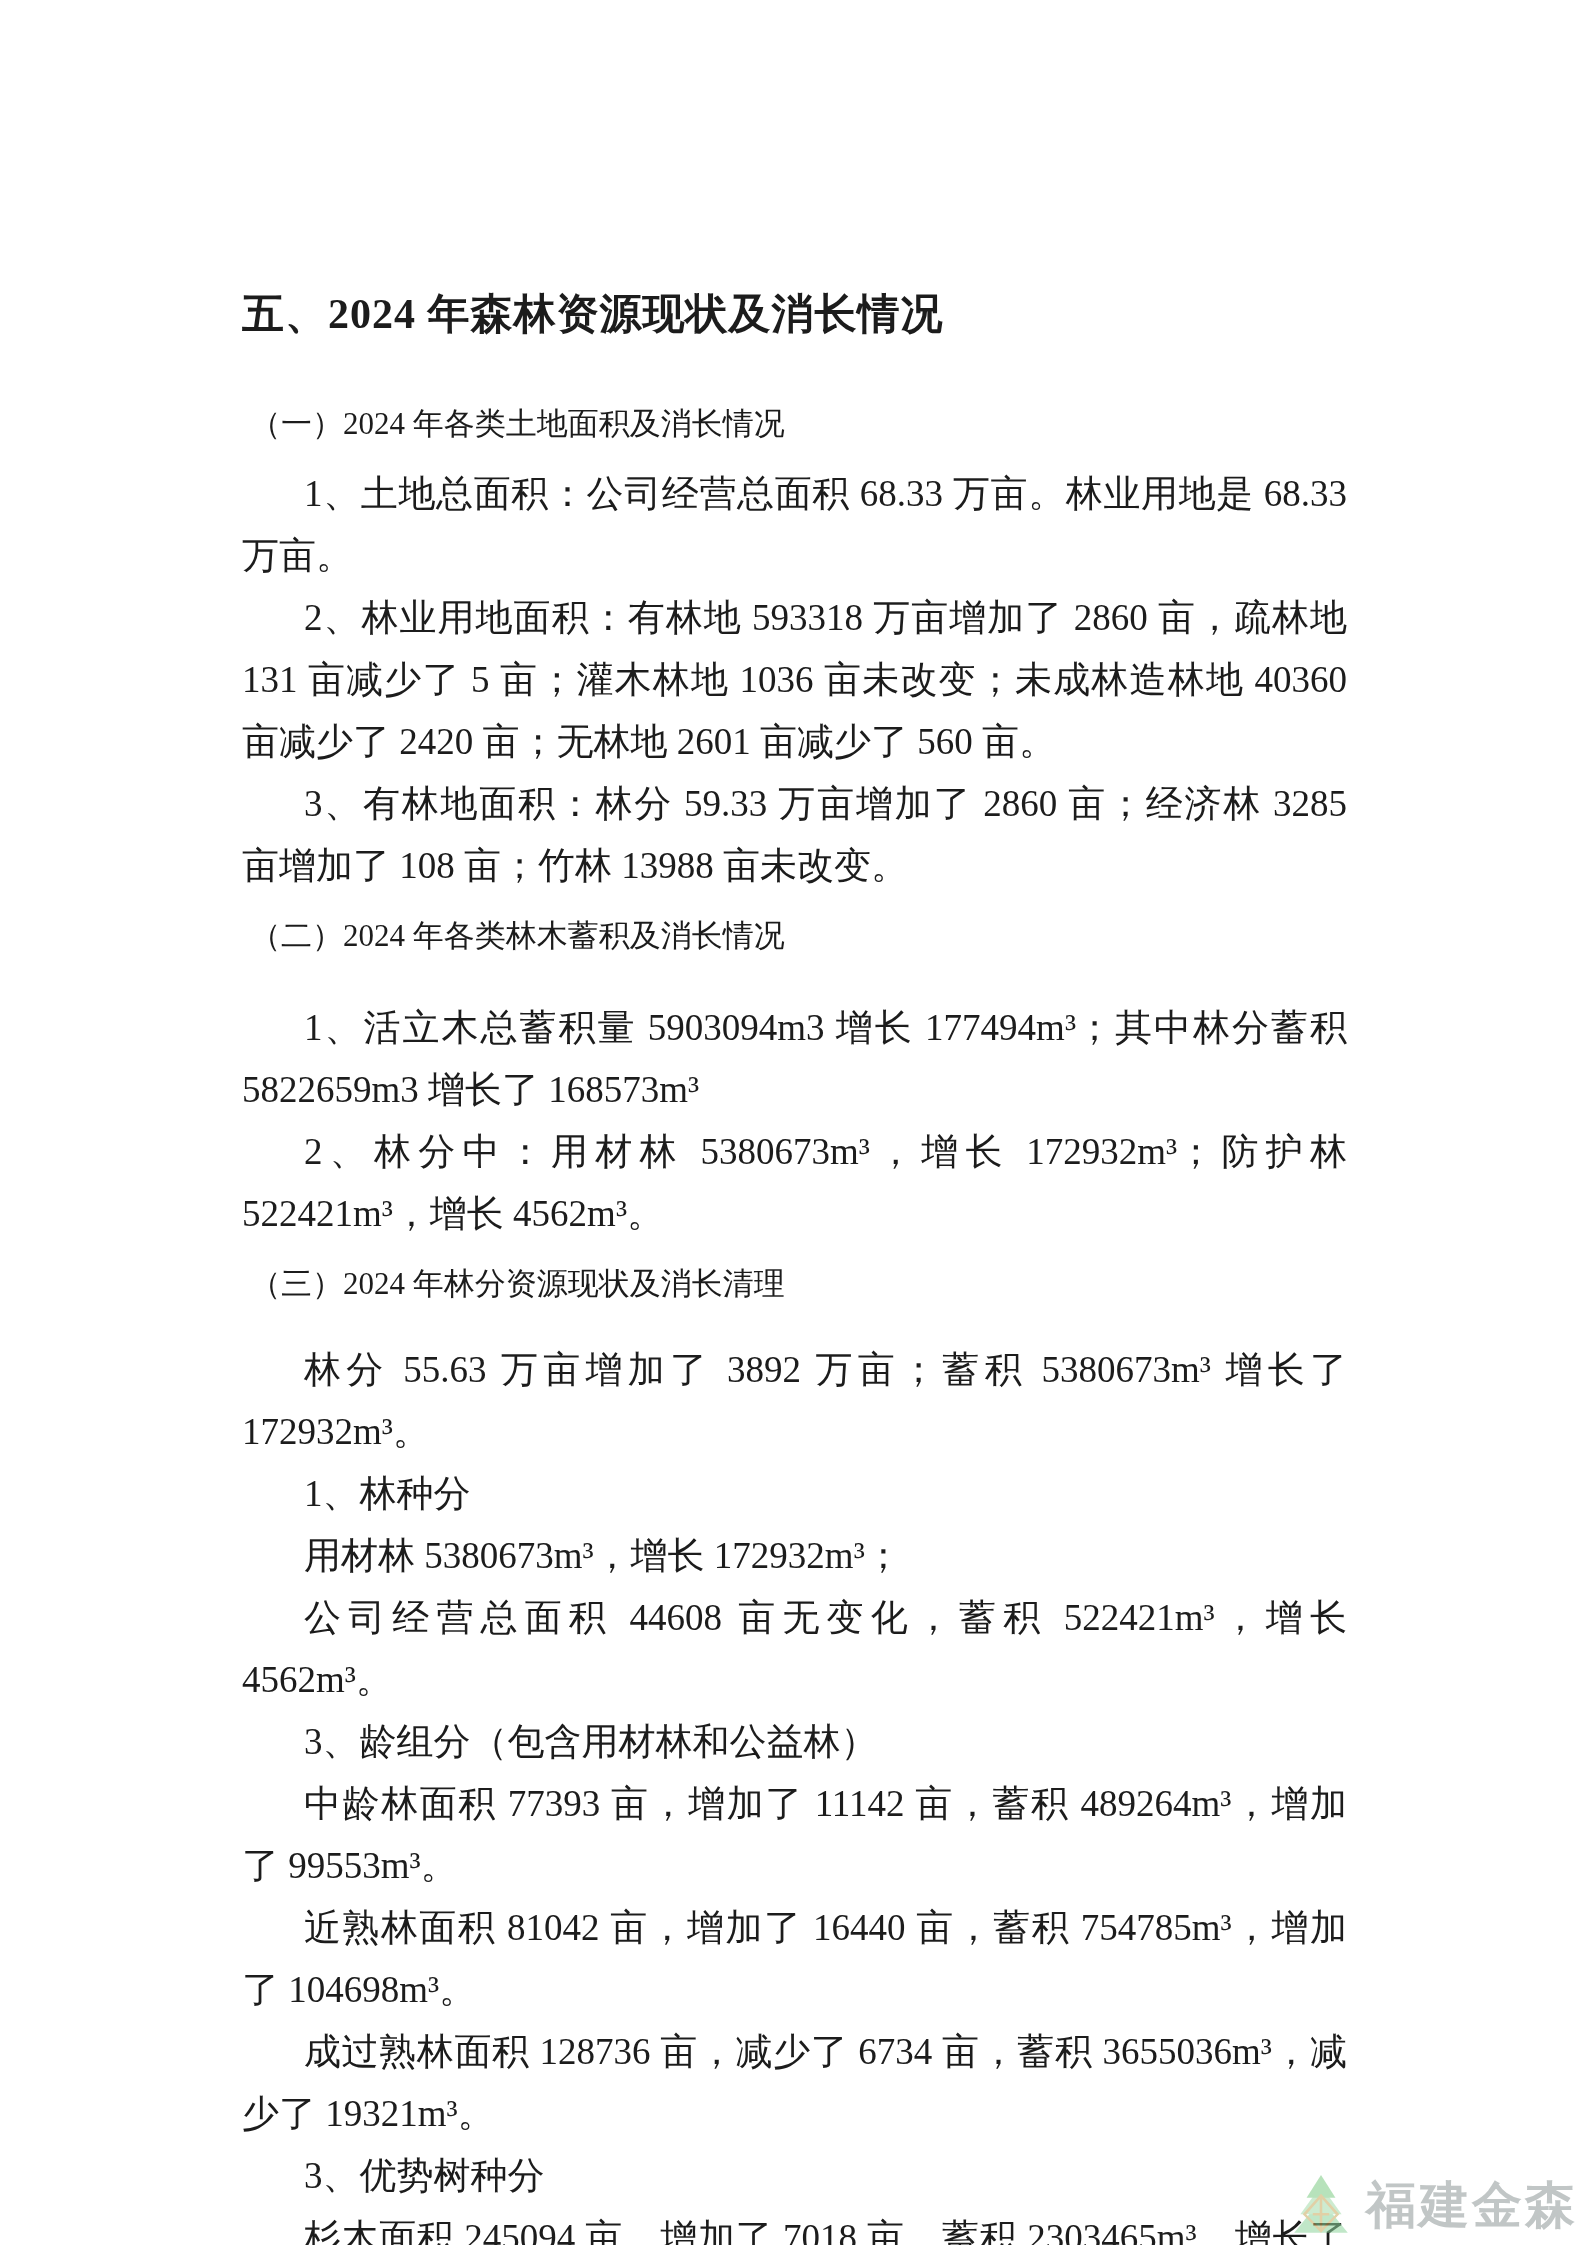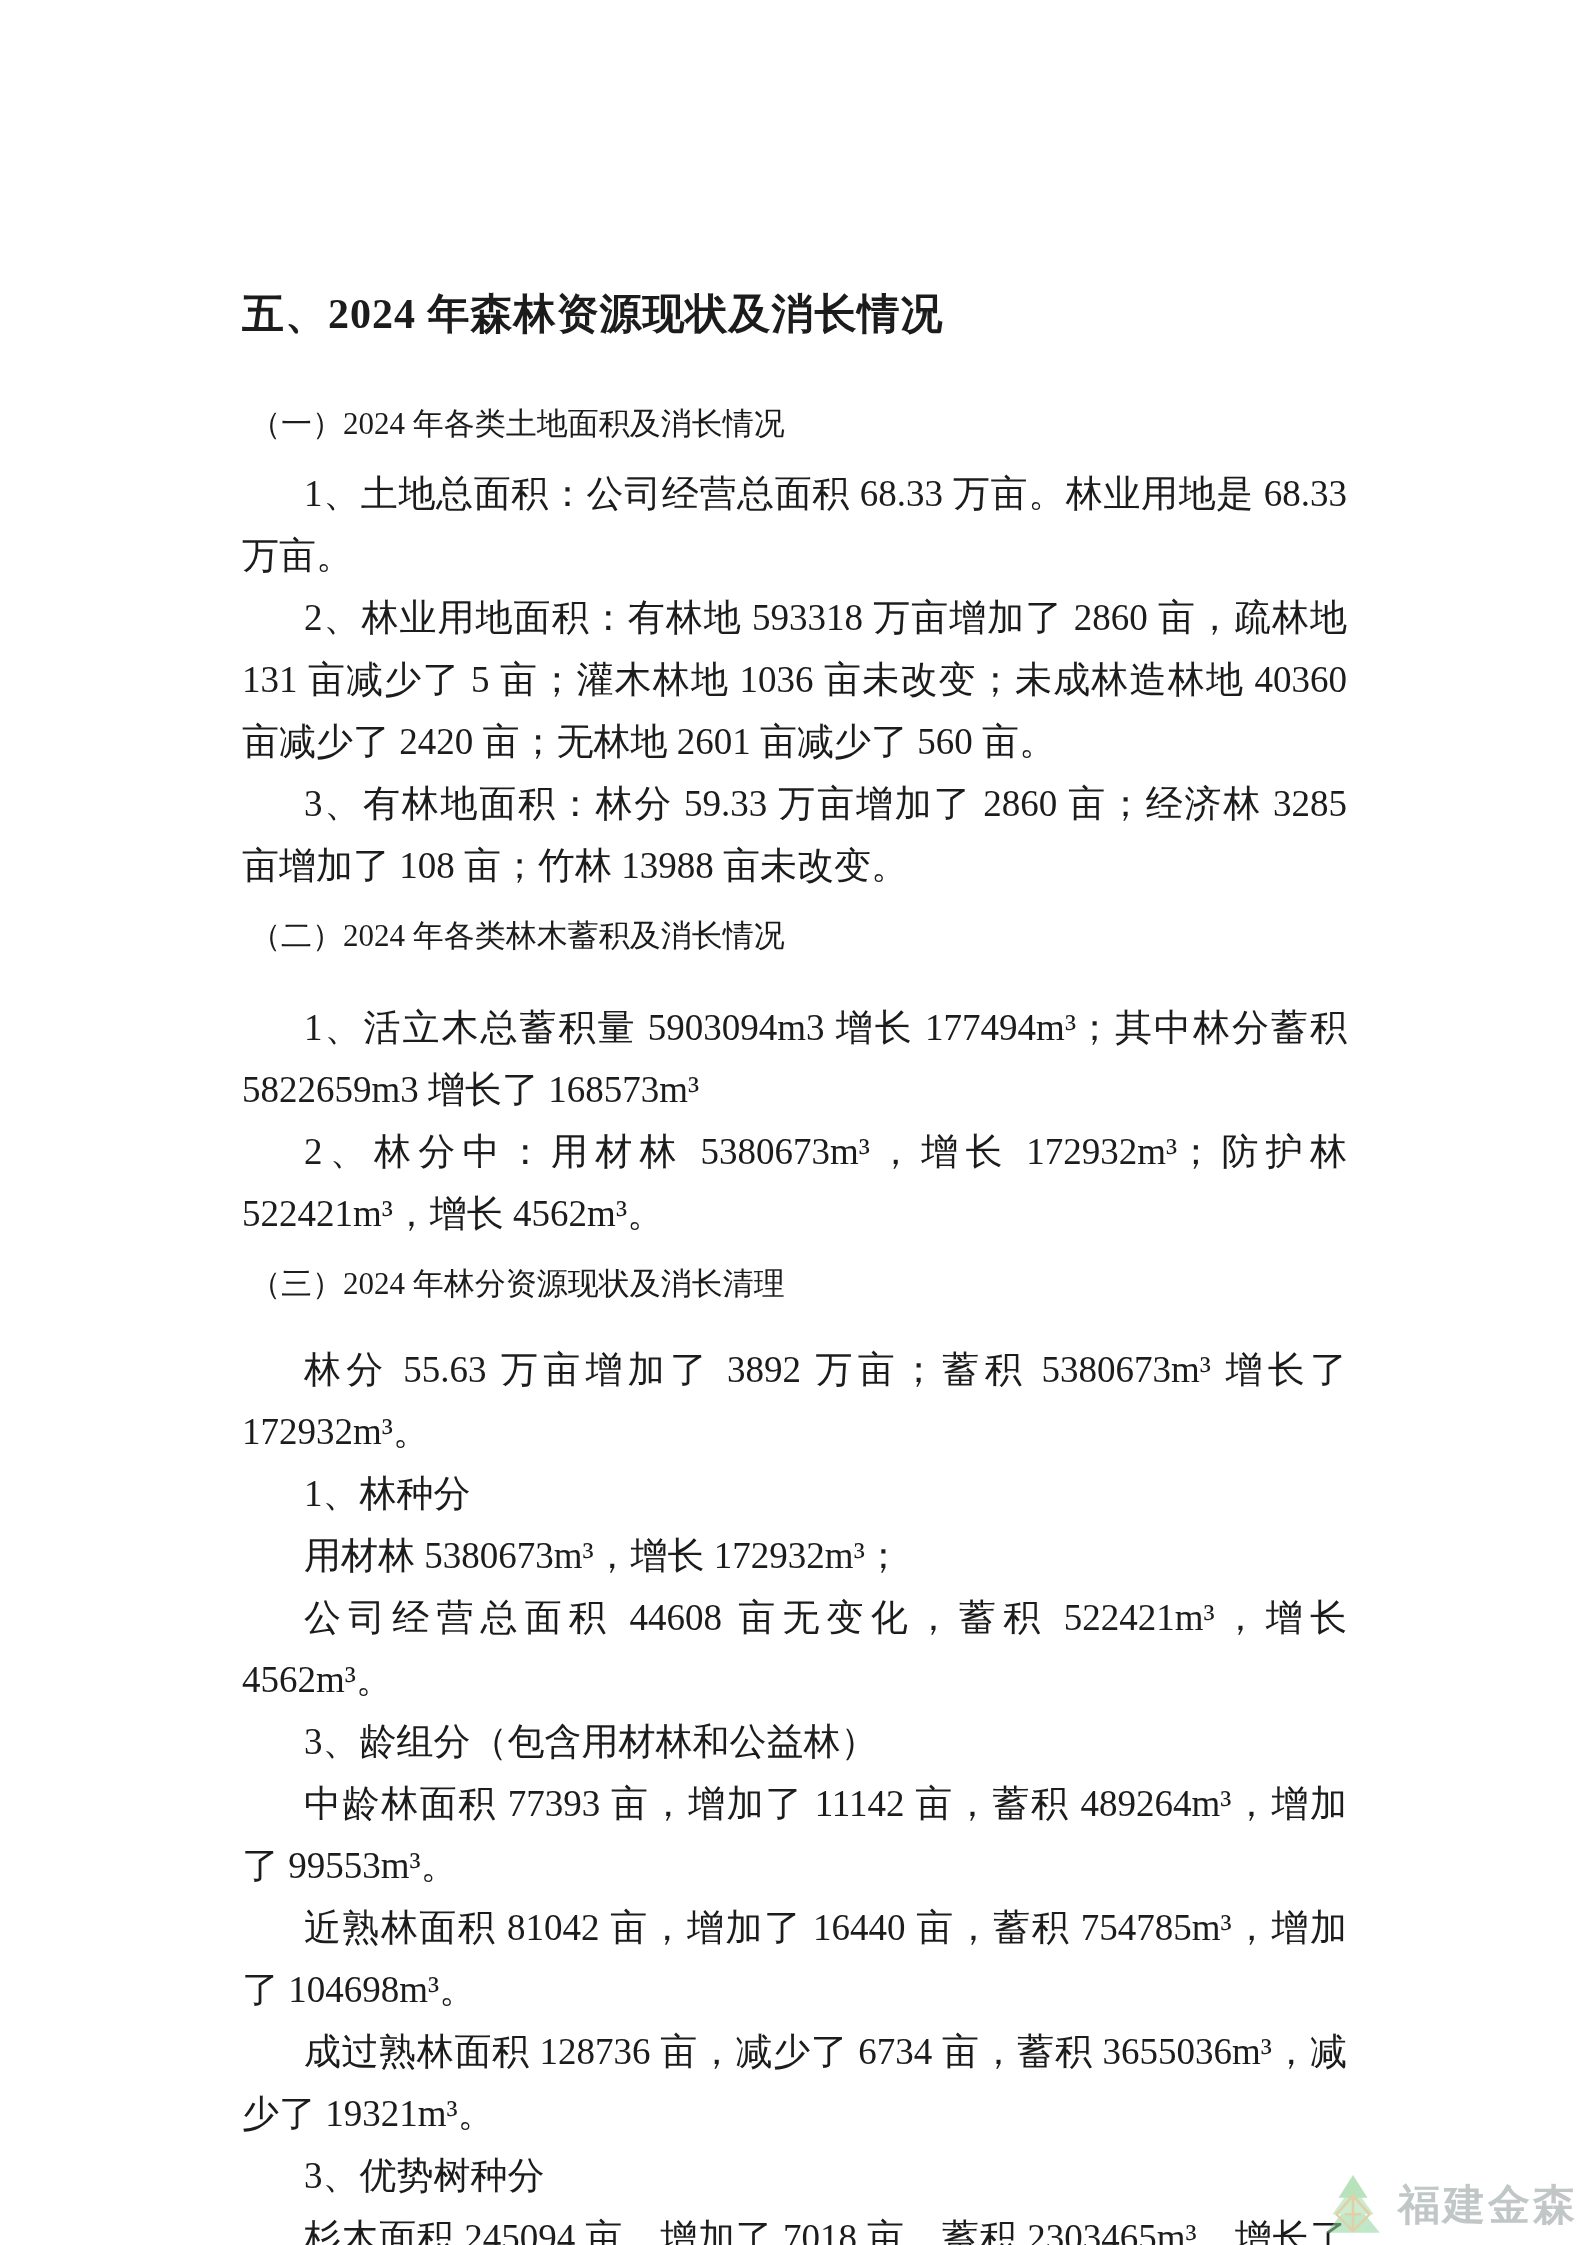--- a/index.html
+++ b/index.html
@@ -45,21 +45,21 @@
     position: absolute;
     right: 9px;
     bottom: 8px;
     display: flex;
     align-items: center;
     gap: 14px;
     opacity: 0.55;
   }
   .logo-text {
     font-family: "Liberation Sans", "DejaVu Sans", sans-serif;
-    font-size: 42px;
+    font-size: 50px;
     font-weight: bold;
     color: #8f9898;
     letter-spacing: 3px;
     line-height: 1;
   }
 </style>
 </head>
 <body>
 
 <div class="page">

